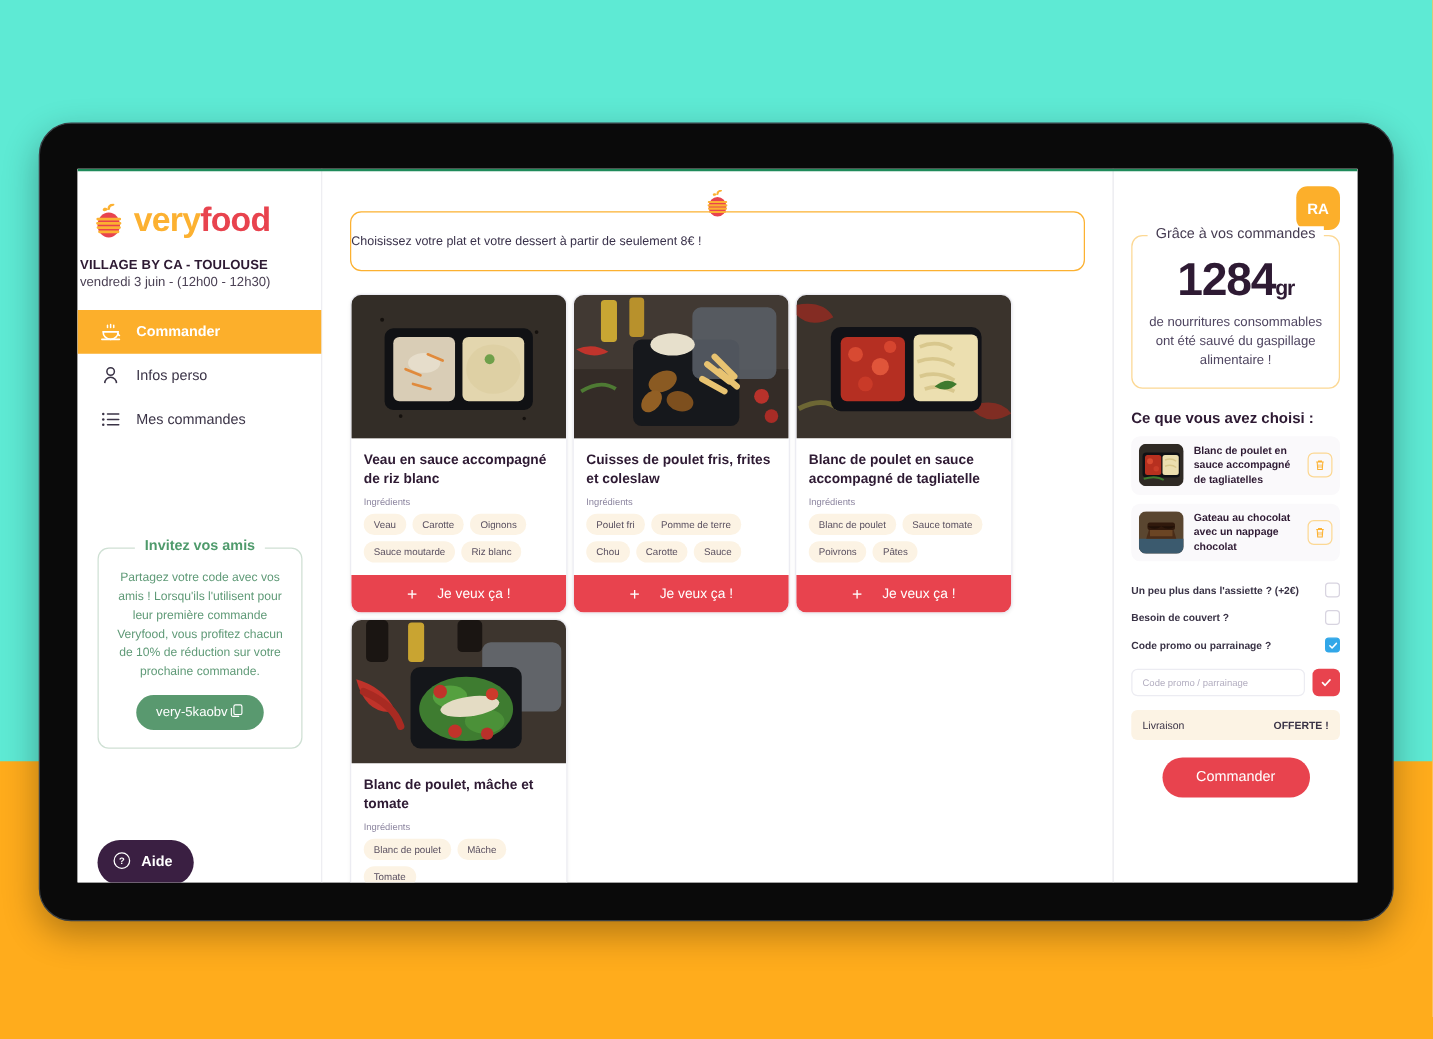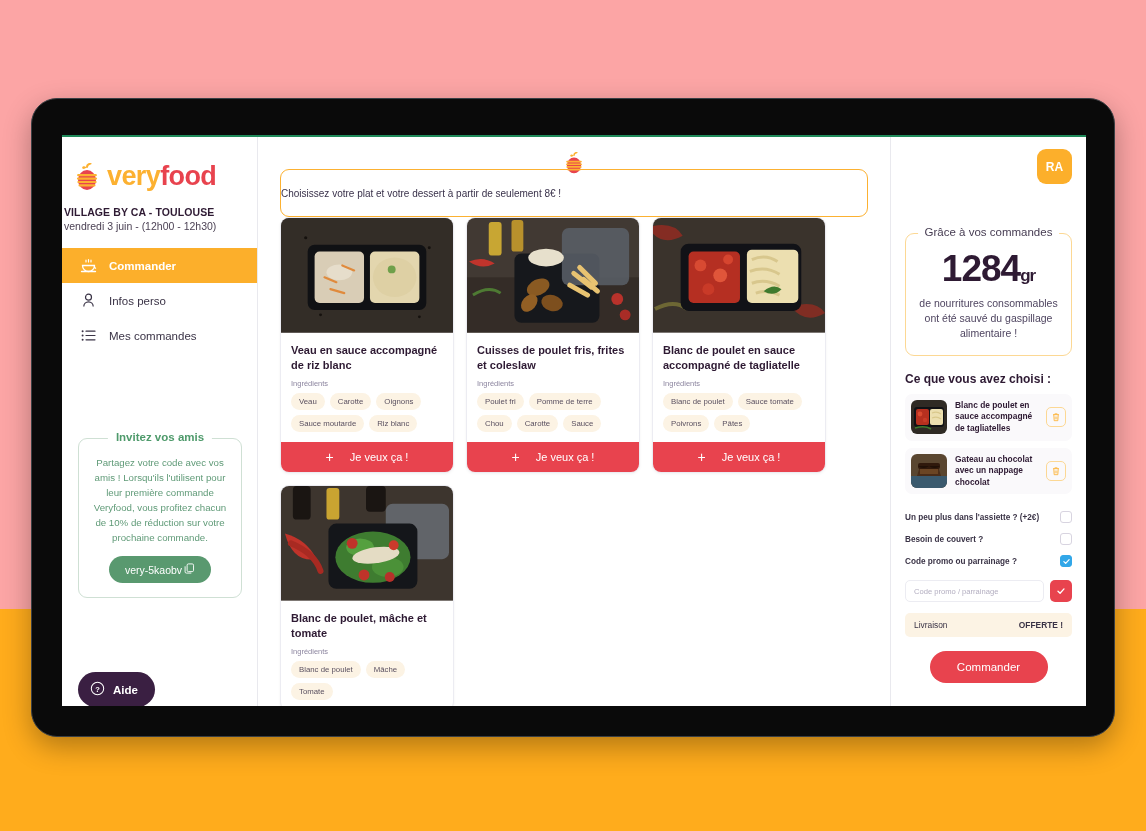--- a/index.html
+++ b/index.html
@@ -2,21 +2,21 @@
 <html><head>
 <meta charset="utf-8">
 <style>
   * { box-sizing: border-box; margin: 0; padding: 0; }
   html, body {
     width: 1146px; height: 831px;
     font-family: "Liberation Sans", sans-serif;
     background: #FFAC1C;
     overflow: hidden;
   }
-  .page { position: relative; width: 1146px; height: 609px; background: #fca5a5; }
+  .page { position: relative; width: 1146px; height: 609px; background: #5eead4; }
 
   
   .tablet {
     position: absolute; left: 31px; top: 98px;
     width: 1084px; height: 639px;
     background: #0a0a0a;
     border-radius: 26px;
     box-shadow: 0 10px 28px rgba(0,0,0,.30);
     border: 1px solid #3a3f44;
   }
@@ -88,21 +88,21 @@
 
   
   .center { flex: 1 1 auto; position: relative; background: #fff; padding: 0 22px; overflow: hidden; }
   .apple-top { position: absolute; left: 50%; transform: translateX(-50%); top: 17px; width: 21px; height: 22px; }
   .promo-banner {
     margin: 34px 0 0 0;
     border: 1.6px solid #FCB131; border-radius: 9px;
     height: 48px; display: flex; align-items: center; justify-content: flex-start;
     font-size: 10px; color: #39314a;
   }
-  .cards { display: flex; flex-wrap: wrap; gap: 12px; }
+  .cards { display: flex; flex-wrap: wrap; gap: 4px; margin-top: 18px; }
   .card {
     width: 174px; background: #fff;
     border: 1px solid #ececf2; border-radius: 9px;
     overflow: hidden;
     box-shadow: 0 1px 3px rgba(0,0,0,.05);
   }
   .card-photo { height: 116px; position: relative; overflow: hidden; }
   .card-body { padding: 9px 10px 0; }
   .card-title { font-size: 11px; font-weight: 700; color: #2E1A33; line-height: 1.32; min-height: 29px; }
   .ing-label { font-size: 7.5px; color: #8d86a0; margin: 7px 0 5px; }
@@ -125,21 +125,21 @@
     background: #fff; position: relative; padding: 0 14px;
   }
   .avatar {
     position: absolute; right: 14px; top: 14px;
     width: 35px; height: 35px; border-radius: 9px;
     background: #FCAF2B; color: #fff;
     display: flex; align-items: center; justify-content: center;
     font-size: 12px; font-weight: 700; cursor: pointer;
   }
   .stats {
-    margin-top: 98px; border: 1px solid #FCD894; border-radius: 9px;
+    margin-top: 53px; border: 1px solid #FCD894; border-radius: 9px;
     padding: 16px 10px 14px; text-align: center; position: relative;
   }
   .stats-top {
     position: absolute; top: -8px; left: 50%; transform: translateX(-50%);
     background: #fff; padding: 0 7px; font-size: 11.5px; color: #463c52; white-space: nowrap;
   }
   .stats-num { font-size: 37px; font-weight: 700; color: #2E1A33; letter-spacing: -1px; line-height: 1; }
   .stats-num span { font-size: 17px; }
   .stats-sub { font-size: 10.5px; color: #4f4560; line-height: 1.42; margin-top: 9px; }
 

